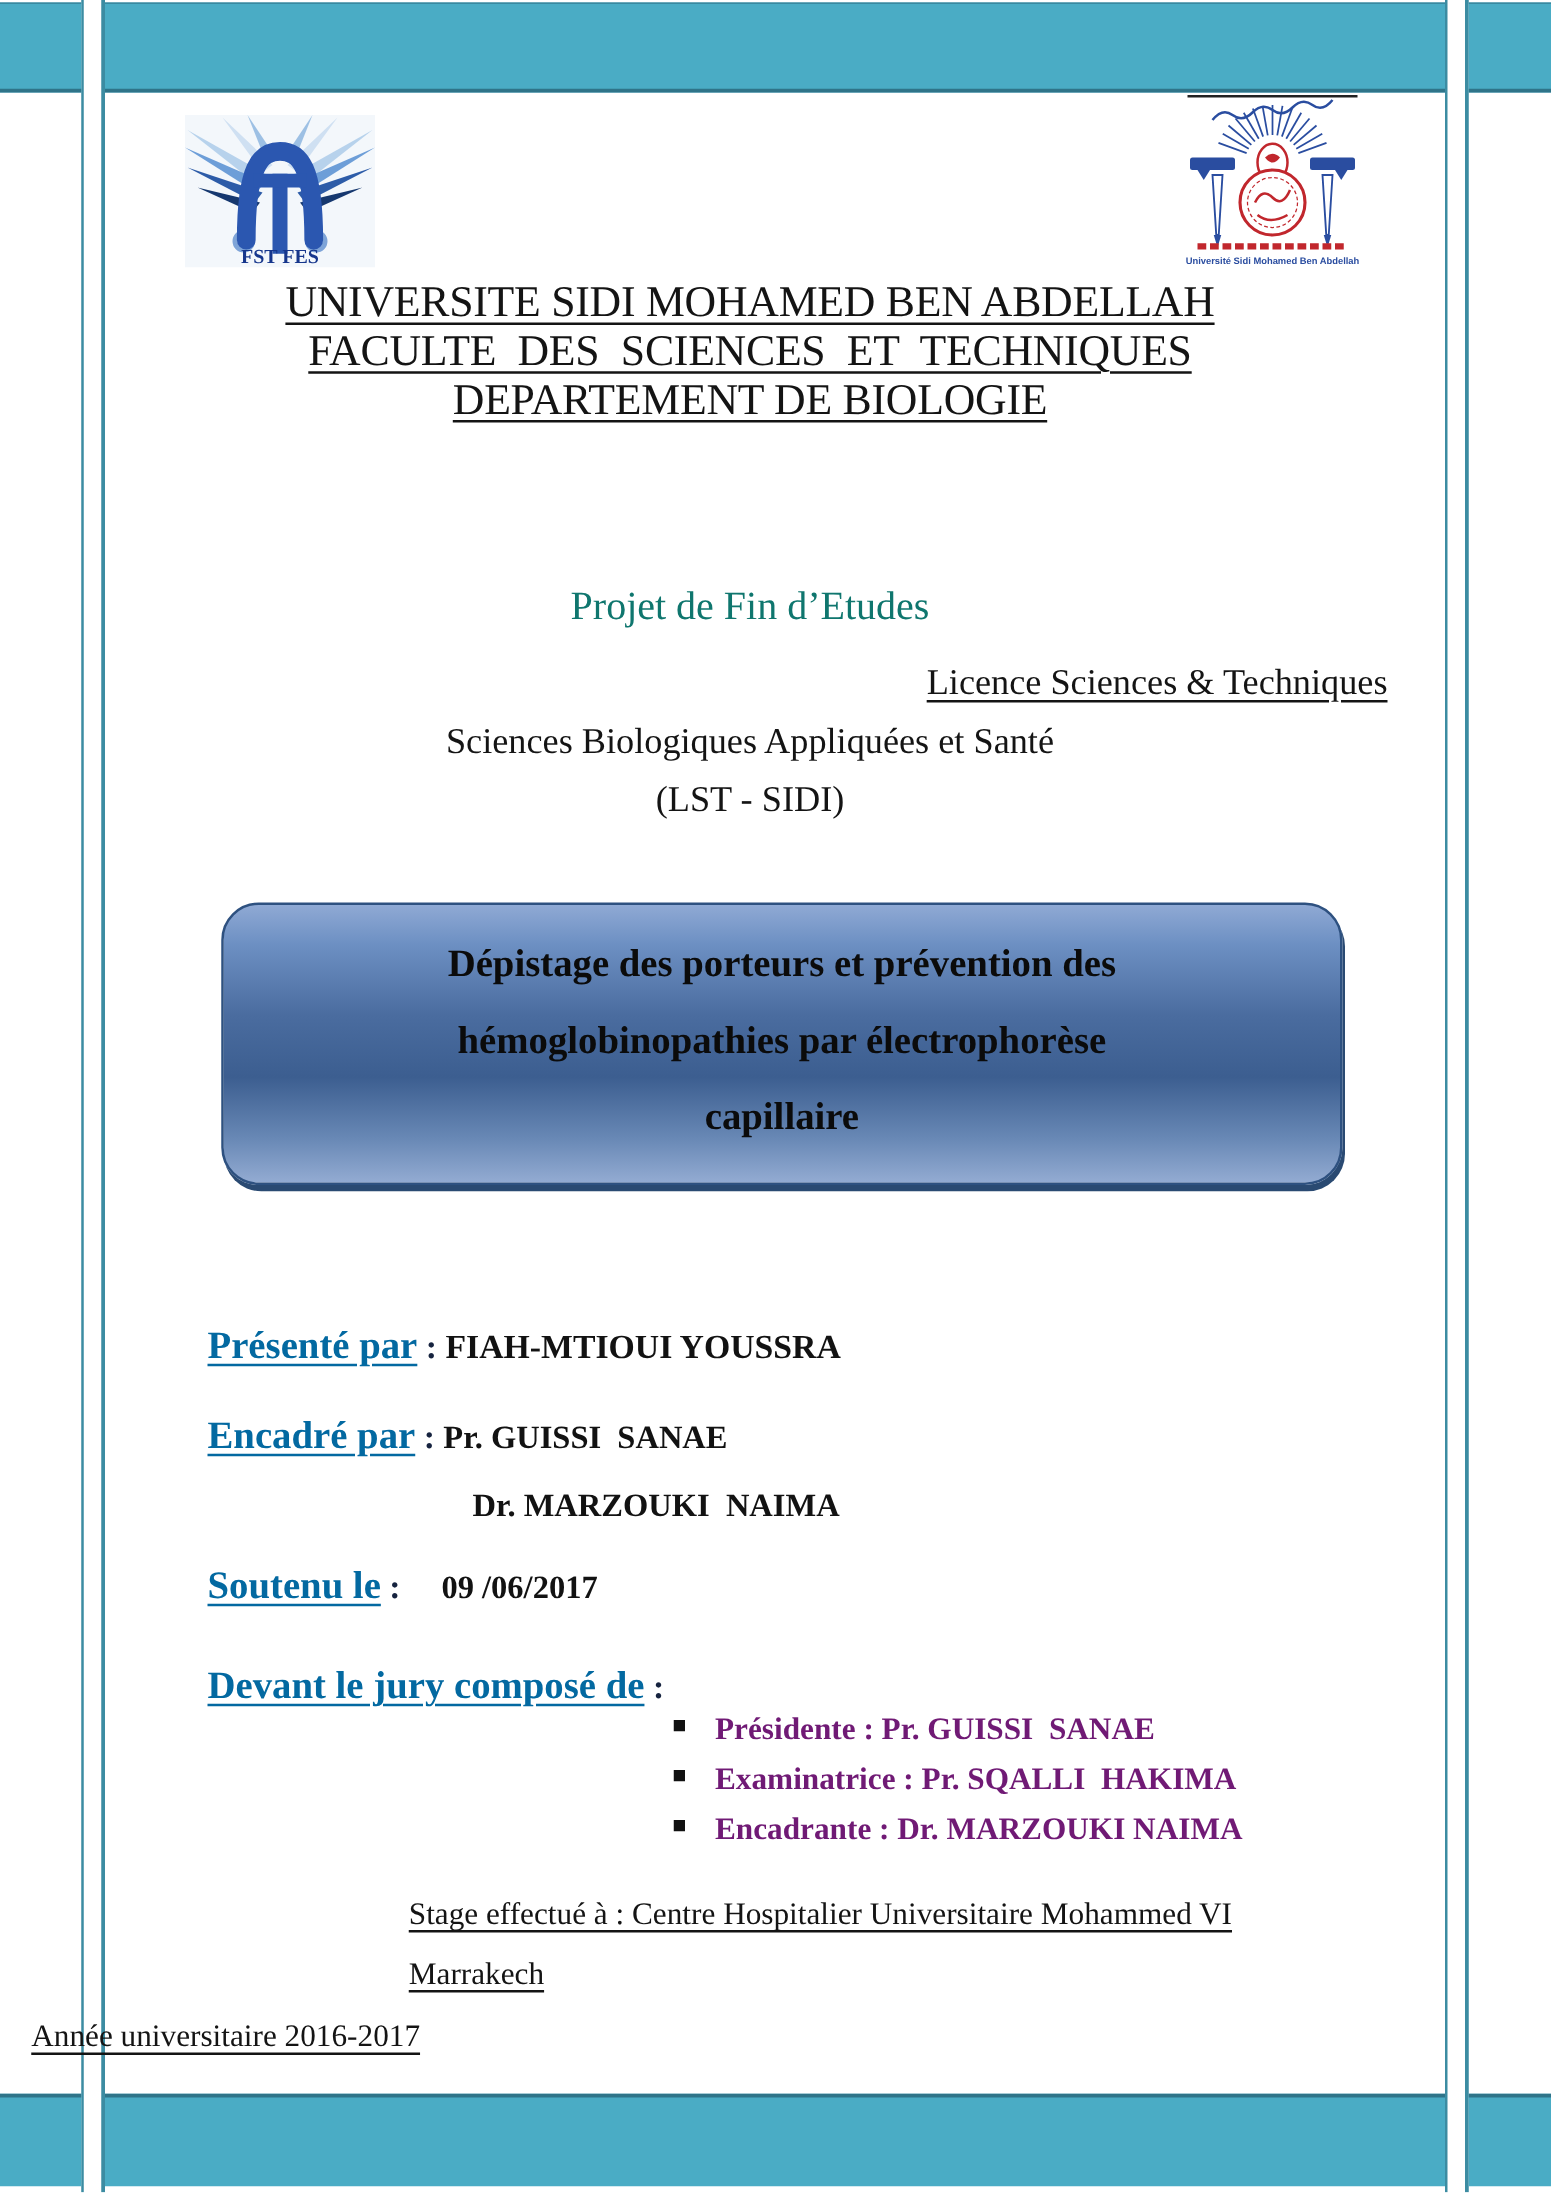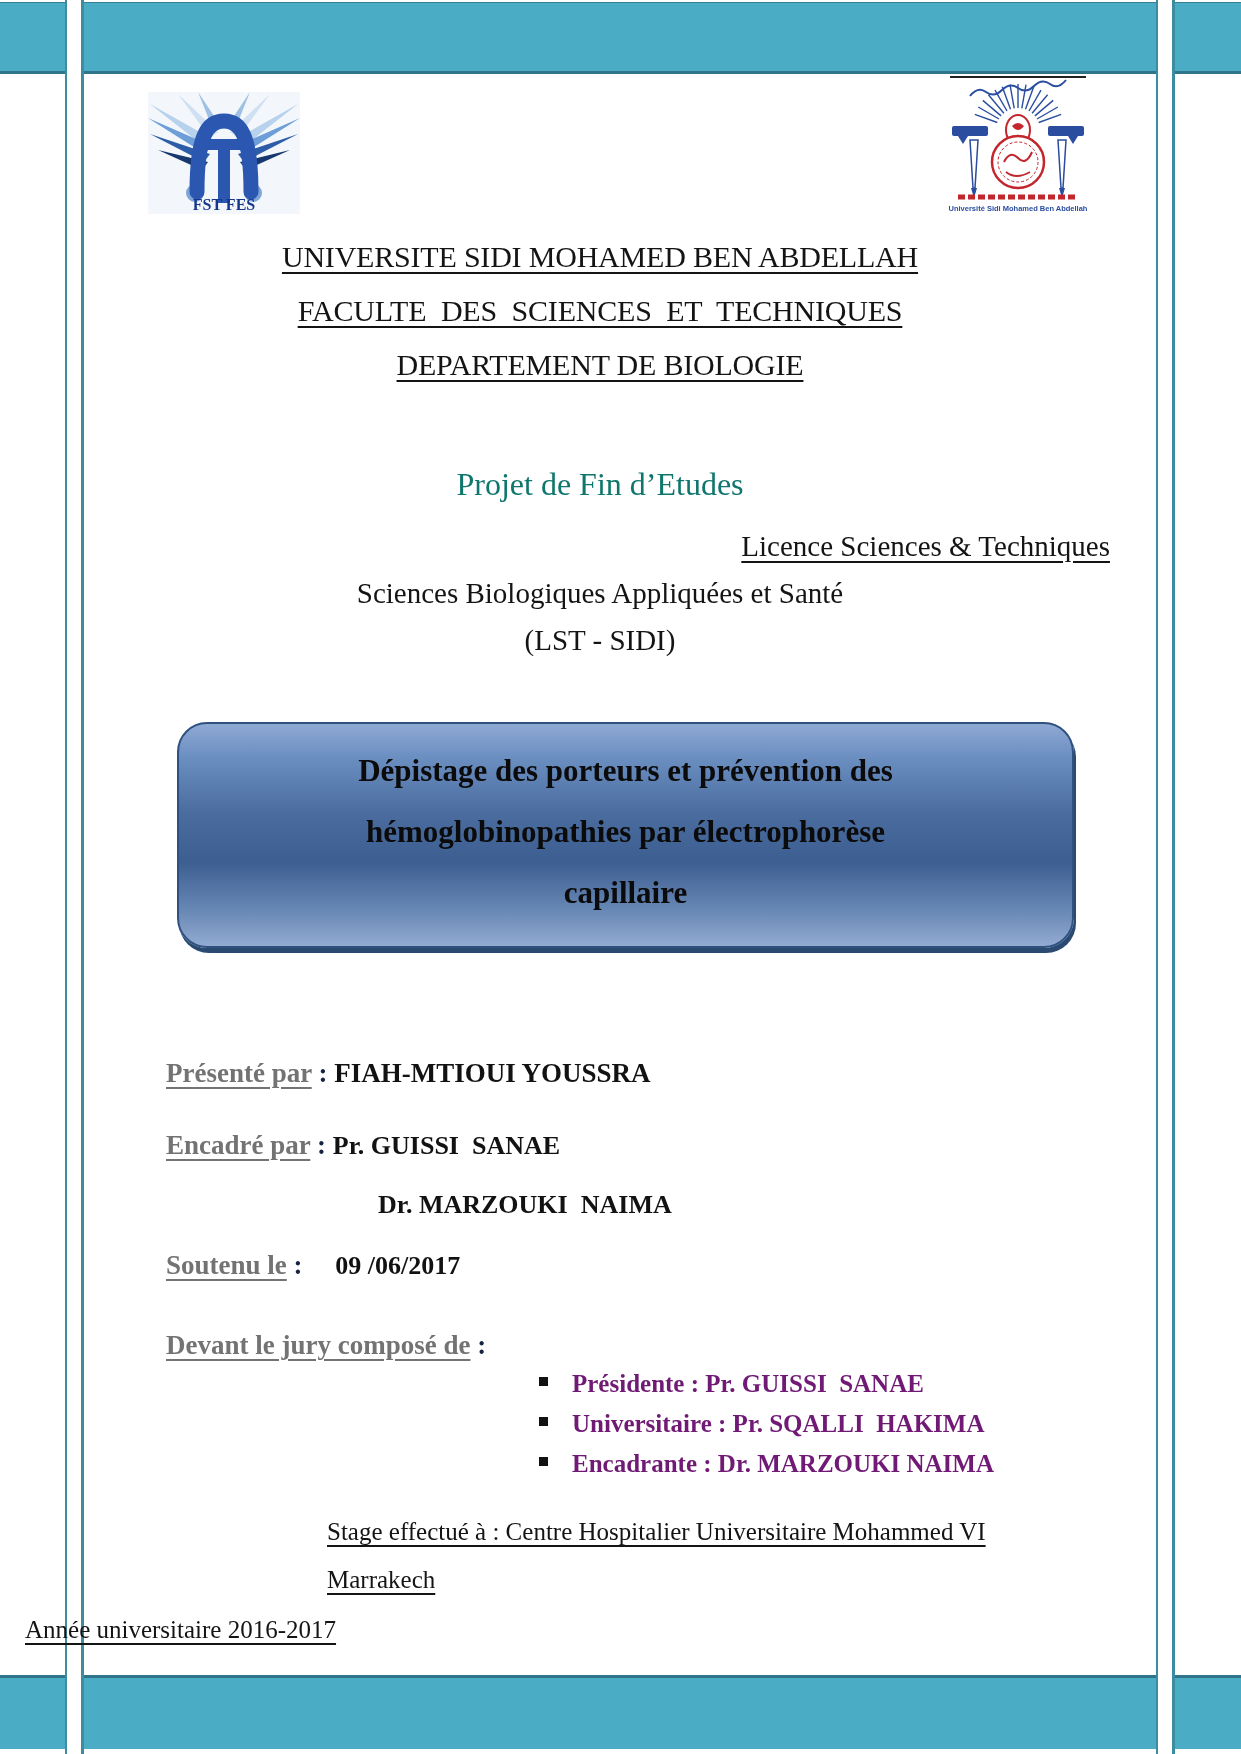--- a/index.html
+++ b/index.html
@@ -19,34 +19,34 @@
   .seg-main{left:84px;width:1072px;}
   .seg-right{left:1175px;width:66px;}
 
   
   .logo{position:absolute;z-index:3;}
   .logo-fst{left:148px;top:92px;}
   .logo-usmba{left:946px;top:76px;}
 
   
   .centerband{position:absolute;left:90px;width:1020px;text-align:center;z-index:3;}
-  .hdr{font-size:30px;line-height:39px;letter-spacing:-0.2px;white-space:pre-wrap;color:#141414;margin-top:15px;}
+  .hdr{font-size:35px;line-height:39px;letter-spacing:-0.2px;white-space:pre-wrap;color:#141414;}
   .u{text-decoration:underline;text-decoration-thickness:2px;text-underline-offset:5px;}
   .projet{font-size:32px;font-weight:normal;color:#0f766e;}
   .degree{font-size:29px;color:#141414;white-space:pre-wrap;}
 
   .title-box{position:absolute;left:177px;top:722px;width:897px;height:226px;box-sizing:border-box;
              border:2px solid #2e5180;border-radius:30px;z-index:3;
              background:linear-gradient(180deg,#8fa9d4 0%,#6d90c3 14%,#4a6c9f 40%,#3c5e90 62%,#6888b5 84%,#93abd2 100%);
              box-shadow:2px 5px 0 #2a4a72;
              text-align:center;padding-top:16px;}
   .title-box .tline{font-size:31px;font-weight:bold;line-height:61px;color:#0b0b0b;}
 
   .row{position:absolute;left:150px;z-index:3;white-space:pre-wrap;}
-  .lbl{color:#737373;font-weight:bold;font-size:27px;
+  .lbl{color:#0369a1;font-weight:bold;font-size:31px;
        text-decoration:underline;text-decoration-thickness:2px;text-underline-offset:5px;}
   .sep{color:#16233f;font-weight:bold;font-size:27px;}
   .val{color:#121212;font-weight:bold;font-size:26px;white-space:pre-wrap;}
   .date-gap{margin-left:26px;}
 
   .jury-row{position:absolute;left:523px;z-index:3;white-space:pre-wrap;}
   .bullet{display:inline-block;width:9px;height:9px;background:#111;margin-right:24px;vertical-align:6px;}
   .jury-text{font-size:25px;font-weight:bold;color:#701a75;white-space:pre-wrap;}
 
   .foot{position:absolute;z-index:3;font-size:25px;color:#141414;white-space:pre-wrap;}
@@ -163,21 +163,21 @@
   </div>
 
   <div class="row" style="top:1312px;">
     <span class="lbl">Devant le jury composé de</span><span class="sep"> :</span>
   </div>
 
   <div class="jury-row" style="top:1352px;">
     <span class="bullet"></span><span class="jury-text">Présidente : Pr. GUISSI  SANAE</span>
   </div>
   <div class="jury-row" style="top:1392px;">
-    <span class="bullet"></span><span class="jury-text">Universitaire : Pr. SQALLI  HAKIMA</span>
+    <span class="bullet"></span><span class="jury-text">Examinatrice : Pr. SQALLI  HAKIMA</span>
   </div>
   <div class="jury-row" style="top:1432px;">
     <span class="bullet"></span><span class="jury-text">Encadrante : Dr. MARZOUKI NAIMA</span>
   </div>
 
   <div class="foot" style="left:302px;top:1490px;">
     <span class="u">Stage effectué à : Centre Hospitalier Universitaire Mohammed VI</span>
   </div>
   <div class="foot" style="left:302px;top:1538px;">
     <span class="u">Marrakech</span>

